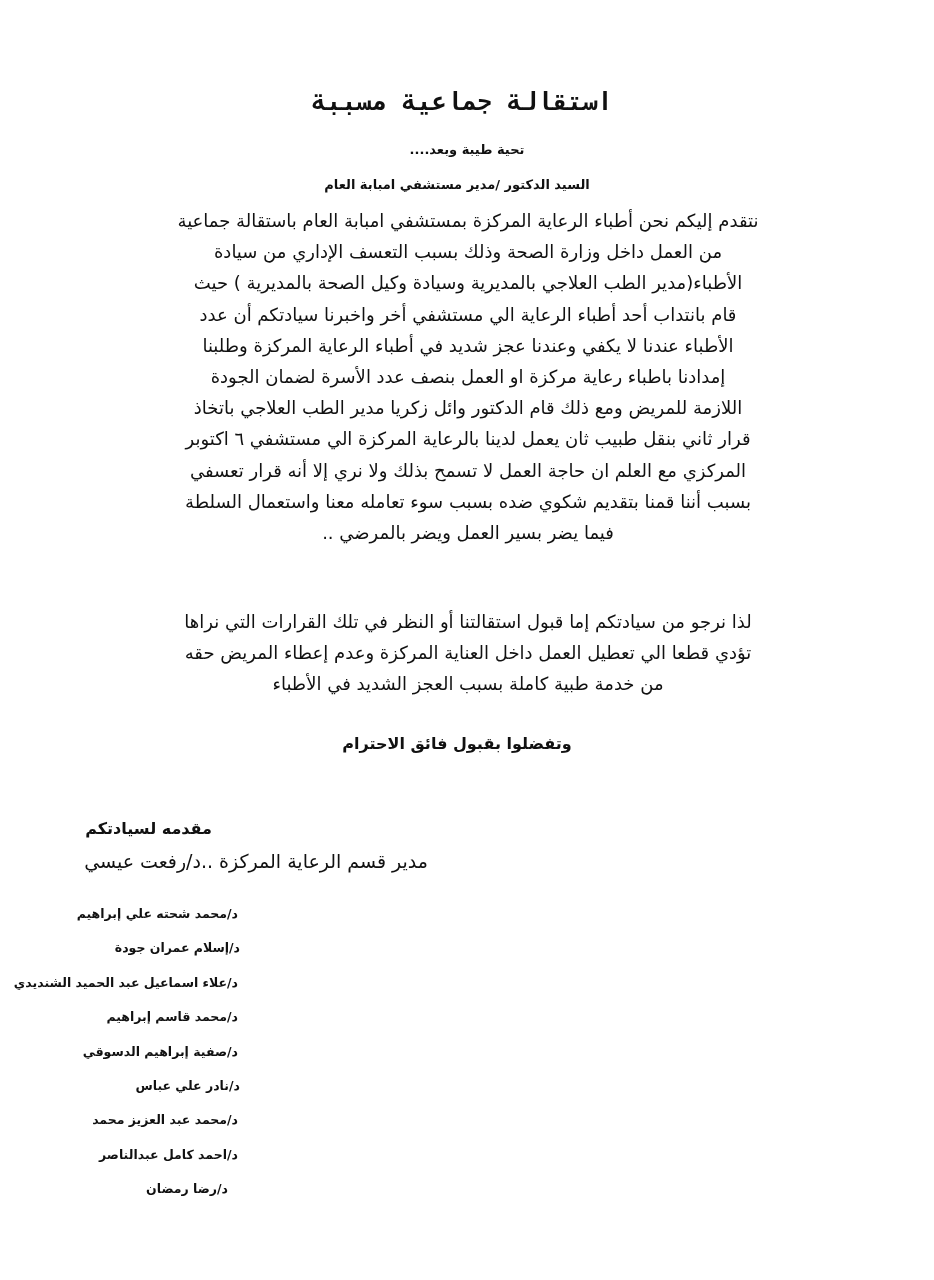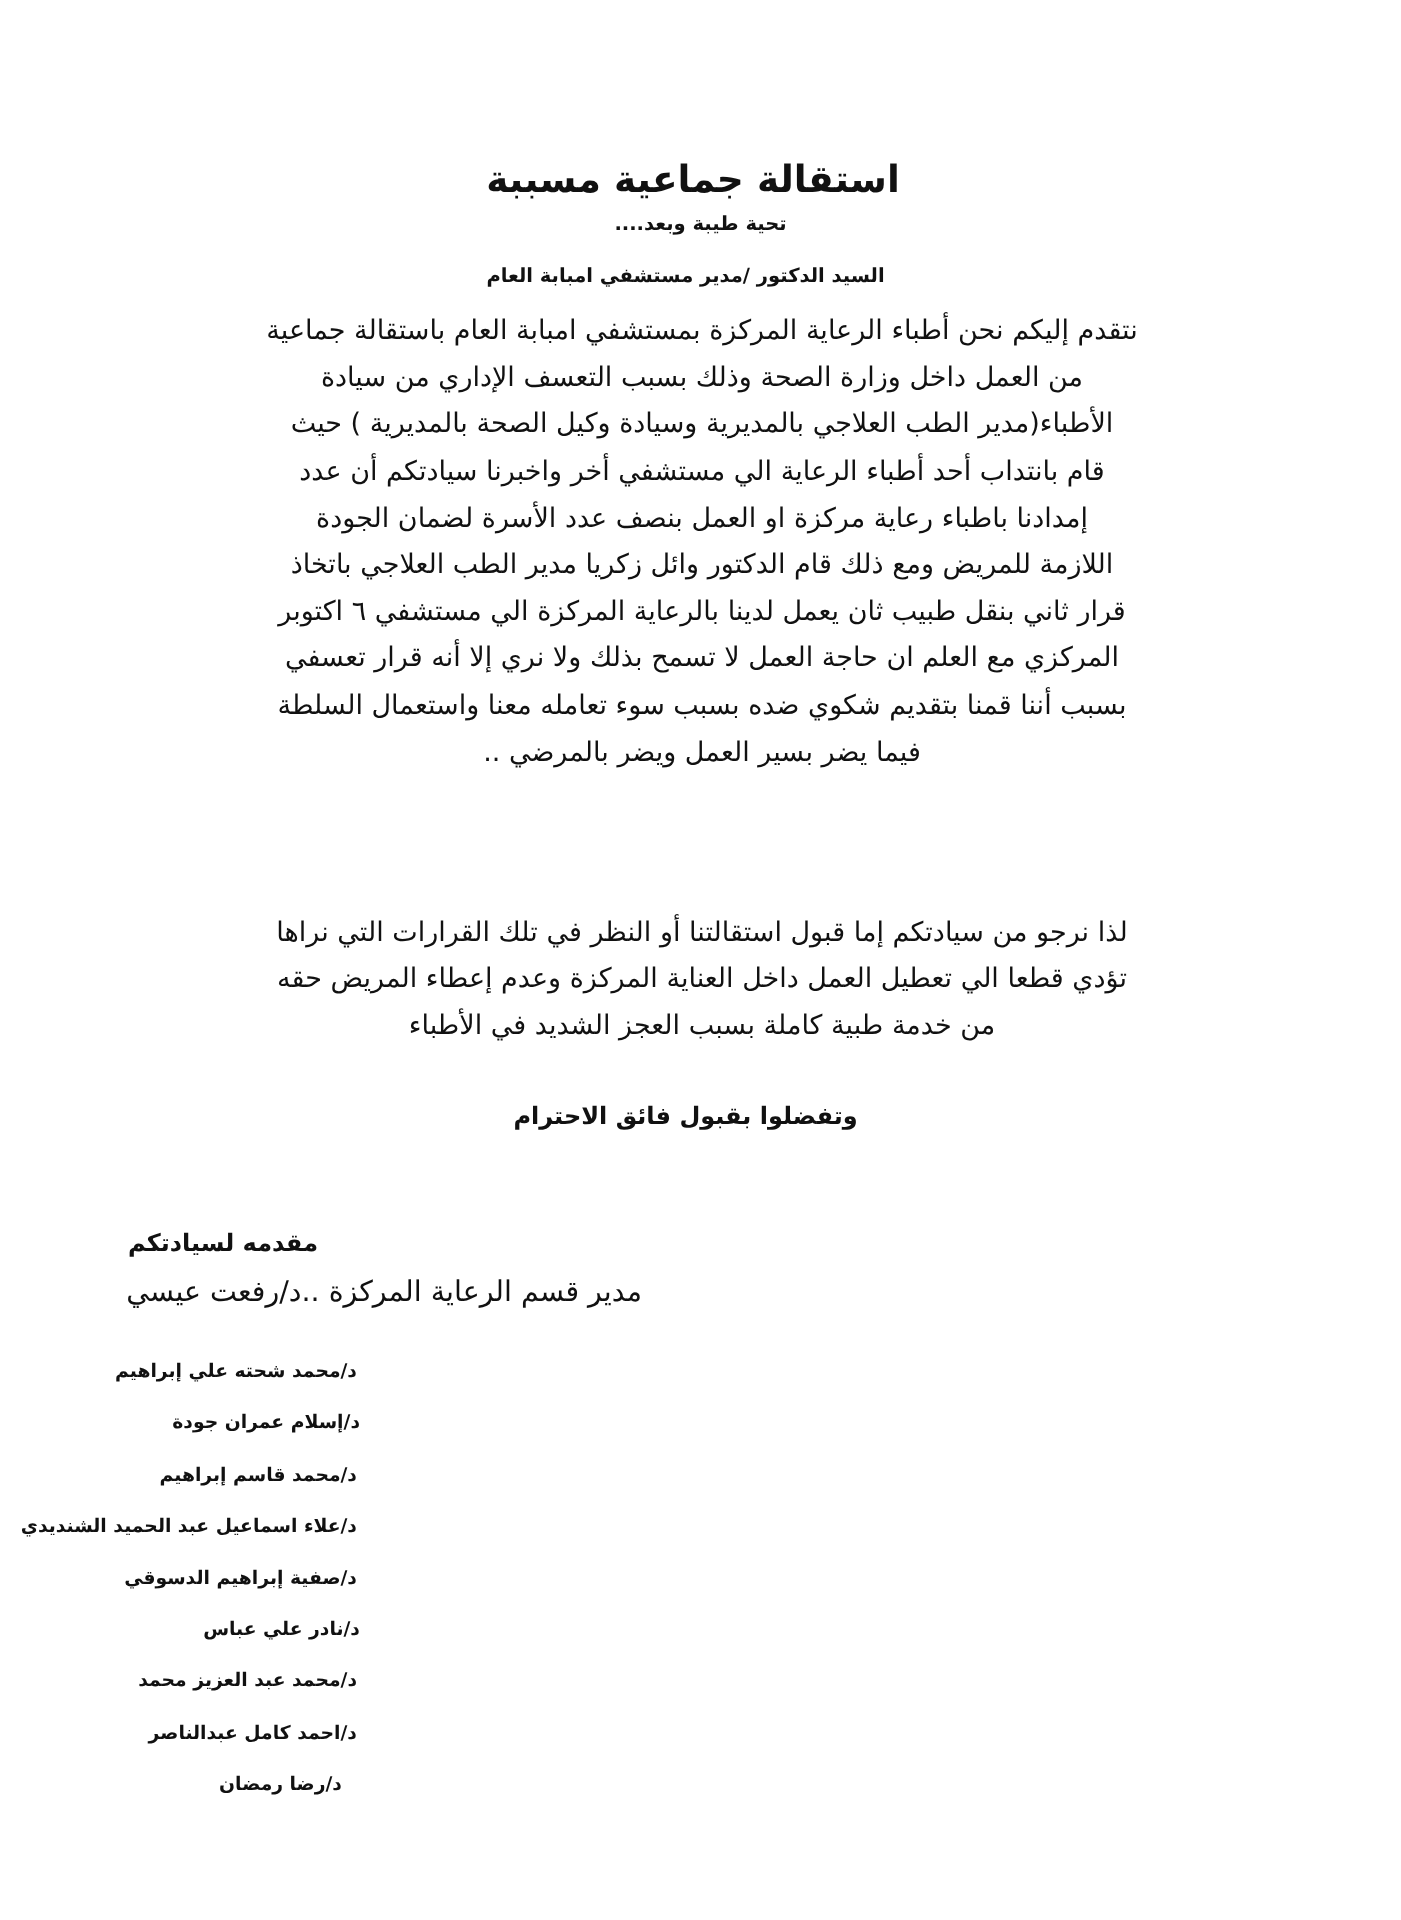--- a/index.html
+++ b/index.html
@@ -107,31 +107,32 @@
       white-space: nowrap;
     }
     .signatories li.indent-1 { margin-right: -2px; }
     .signatories li.indent-2 { margin-right: 10px; }
   </style>
 </head>
 <body>
 
 <div class="page">
 
-  <h1 class="title" style="margin:16px;">استقالة جماعية مسببة</h1>
+  <h1 class="title" style="margin:0;font-family:Liberation Mono, monospace;">استقالة جماعية مسببة</h1>
 
   <div class="greeting">تحية طيبة وبعد....</div>
 
   <div class="addressee">السيد الدكتور /مدير مستشفي امبابة العام</div>
 
   <div class="body-para para-1">
     <span class="line">نتقدم إليكم نحن أطباء الرعاية المركزة بمستشفي امبابة العام باستقالة جماعية</span>
     <span class="line">من العمل داخل وزارة الصحة وذلك بسبب التعسف الإداري من سيادة</span>
     <span class="line">الأطباء(مدير الطب العلاجي بالمديرية وسيادة وكيل الصحة بالمديرية ) حيث</span>
     <span class="line">قام بانتداب أحد أطباء الرعاية الي مستشفي أخر واخبرنا سيادتكم أن عدد</span>
+    <span class="line">الأطباء عندنا لا يكفي وعندنا عجز شديد في أطباء الرعاية المركزة وطلبنا</span>
     <span class="line">إمدادنا باطباء رعاية مركزة او العمل بنصف عدد الأسرة لضمان الجودة</span>
     <span class="line">اللازمة للمريض ومع ذلك قام الدكتور وائل زكريا مدير الطب العلاجي باتخاذ</span>
     <span class="line">قرار ثاني بنقل طبيب ثان يعمل لدينا بالرعاية المركزة الي مستشفي ٦ اكتوبر</span>
     <span class="line">المركزي مع العلم ان حاجة العمل لا تسمح بذلك ولا نري إلا أنه قرار تعسفي</span>
     <span class="line">بسبب أننا قمنا بتقديم شكوي ضده بسبب سوء تعامله معنا واستعمال السلطة</span>
     <span class="line">فيما يضر بسير العمل ويضر بالمرضي ..</span>
   </div>
 
   <div class="body-para para-2">
     <span class="line">لذا نرجو من سيادتكم إما قبول استقالتنا أو النظر في تلك القرارات التي نراها</span>
@@ -141,22 +142,22 @@
 
   <div class="closing">وتفضلوا بقبول فائق الاحترام</div>
 
   <div class="submitted">مقدمه لسيادتكم</div>
 
   <div class="head-sign">مدير قسم الرعاية المركزة ..د/رفعت عيسي</div>
 
   <ul class="signatories">
     <li>د/محمد شحته علي إبراهيم</li>
     <li class="indent-1">د/إسلام عمران جودة</li>
+    <li>د/علاء اسماعيل عبد الحميد الشنديدي</li>
     <li>د/محمد قاسم إبراهيم</li>
-    <li>د/علاء اسماعيل عبد الحميد الشنديدي</li>
     <li>د/صفية إبراهيم الدسوقي</li>
     <li class="indent-1">د/نادر علي عباس</li>
     <li>د/محمد عبد العزيز محمد</li>
     <li>د/احمد كامل عبدالناصر</li>
     <li class="indent-2">د/رضا رمضان</li>
   </ul>
 
 </div>
 
 </body></html>

